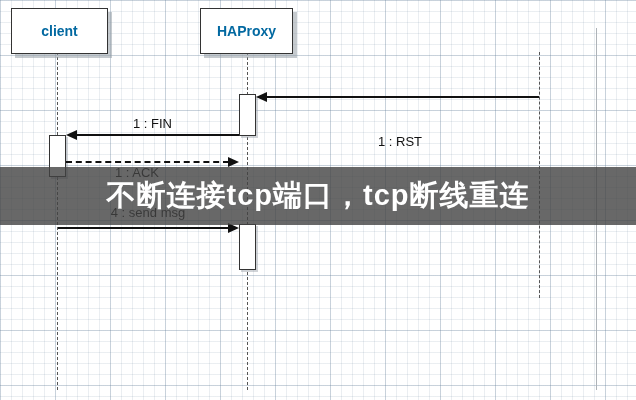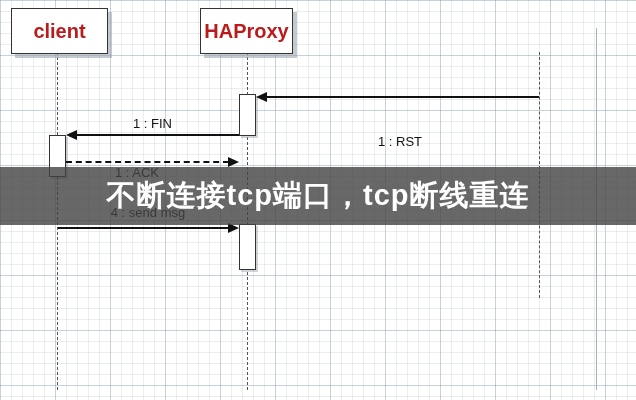--- a/index.html
+++ b/index.html
@@ -11,21 +11,21 @@
       linear-gradient(rgba(110,135,160,0.28) 1px, transparent 1px),
       linear-gradient(90deg, rgba(110,135,160,0.28) 1px, transparent 1px),
       linear-gradient(rgba(110,135,160,0.14) 1px, transparent 1px),
       linear-gradient(90deg, rgba(110,135,160,0.14) 1px, transparent 1px);
     background-size:55px 55px,55px 55px,11px 11px,11px 11px;
   }
   .actor-box{
     position:absolute;top:8px;height:44px;background:#fff;
     border:1px solid #333;box-shadow:4px 4px 0 rgba(150,158,166,0.55);
     display:flex;align-items:center;justify-content:center;
-    font-size:20px;font-weight:bold;color:#b91c1c;z-index:3;
+    font-size:14px;font-weight:bold;color:#0369a1;z-index:3;
   }
   .lifeline{position:absolute;width:0;border-left:1px dashed #555;z-index:1;}
   .activation{
     position:absolute;width:17px;background:#fff;border:1px solid #333;
     box-shadow:2px 2px 0 rgba(150,158,166,0.45);z-index:4;box-sizing:border-box;
   }
   .msg-line{position:absolute;height:0;border-top:2px solid #111;z-index:5;}
   .msg-line.dashed{border-top-style:dashed;}
   .arrow-left{
     position:absolute;width:0;height:0;z-index:6;

